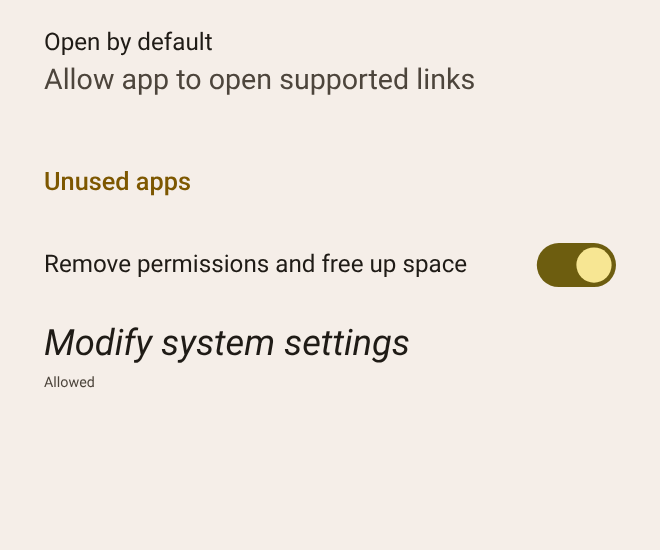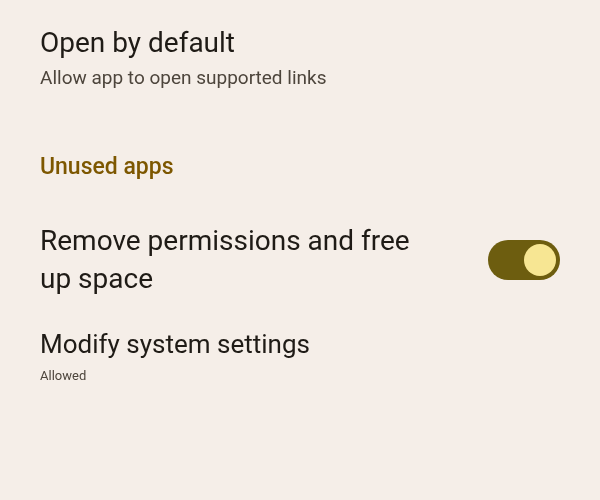--- a/index.html
+++ b/index.html
@@ -21,28 +21,28 @@
       justify-content: space-between;
       cursor: pointer;
     }
     .setting-row.first {
       padding-top: 24px;
     }
     .setting-text {
       flex: 1;
     }
     .setting-title {
-      font-size: 28px;
+      font-size: 22px;
       font-weight: 400;
       color: #1f1b16;
       line-height: 1.35;
       letter-spacing: 0;
     }
     .setting-subtitle {
-      font-size: 19px;
+      font-size: 26px;
       color: #4d453c;
       margin-top: 4px;
       font-weight: 400;
     }
     .section-header {
       padding: 38px 40px 0 40px;
       font-size: 23px;
       font-weight: 500;
       color: #7d5700;
     }
@@ -74,21 +74,22 @@
       height: 32px;
       background: #f7e693;
       border-radius: 50%;
       top: 4px;
       right: 4px;
     }
     .bottom-row {
       padding: 30px 40px 0 40px;
     }
     .bottom-row .setting-title {
-      font-size: 26px;
+      font-size: 33px;
+      font-style: italic;
     }
     .bottom-row .setting-subtitle {
       font-size: 13px;
       margin-top: 6px;
     }
   </style>
 </head>
 <body>
 
 <div class="container">

